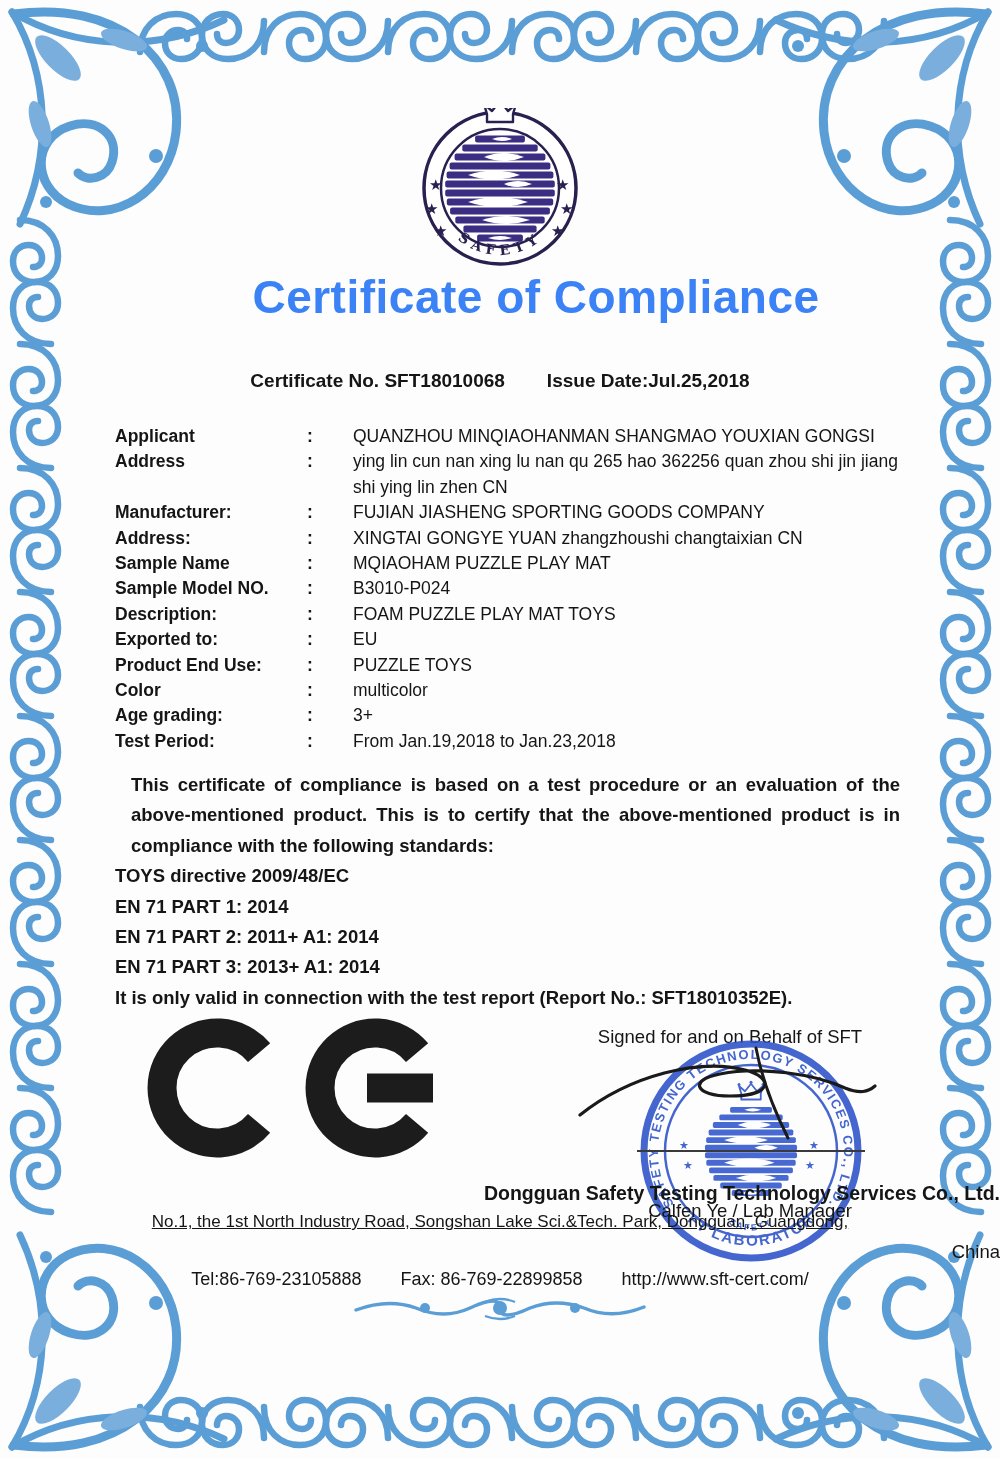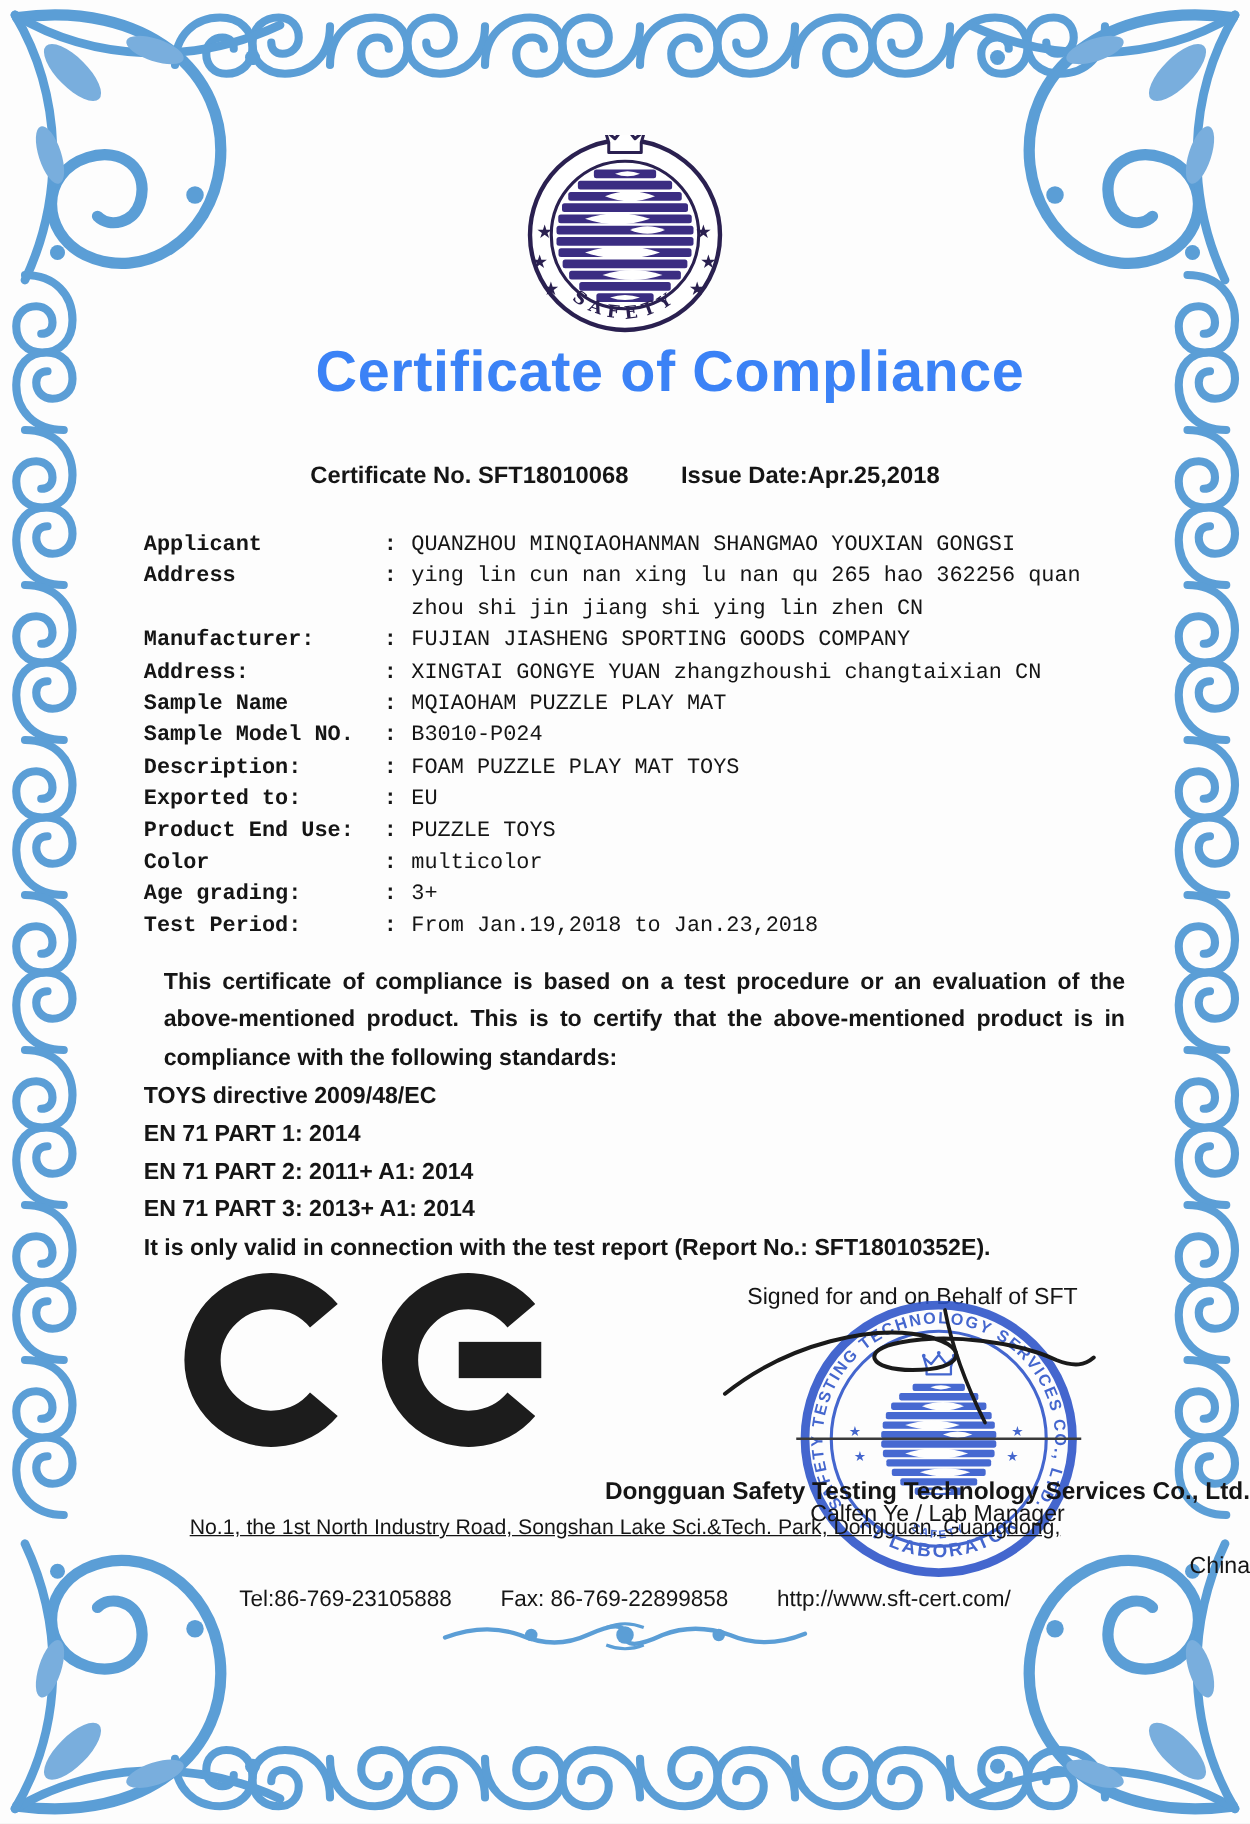--- a/index.html
+++ b/index.html
@@ -17,24 +17,24 @@
     font-size:46px; font-weight:bold; letter-spacing:.5px; color:#3b82f6;margin-left:36px;
   }
 
   .certline{
     position:absolute; top:370px; left:0; width:100%;
     display:flex; justify-content:center; gap:42px;
     font-size:19px; font-weight:bold;
   }
 
   .details{ position:absolute; top:424px; left:115px; right:98px; font-size:17.5px; }
-  .drow{ display:flex; line-height:25.4px;font-family:Liberation Mono, monospace; }
+  .drow{ display:flex; line-height:25.4px; }
   .dlabel{ width:192px; font-weight:bold; flex:none; }
   .dcolon{ width:22px; font-weight:bold; flex:none; }
-  .dvalue{ flex:1; }
+  .dvalue{ flex:1;margin-left:24px; }
 
   .statement{ position:absolute; top:770px; left:115px; right:100px;
     font-size:18.5px; font-weight:bold; line-height:30.4px; }
   .statement .para{ padding-left:16px; text-align:justify; }
 
   .ce-wrap{ position:absolute; left:145px; top:1012px; }
 
   .signed-for{ position:absolute; left:580px; top:1026px; width:300px;
     text-align:center; font-size:18.5px; }
   .sig-line{ position:absolute; left:637px; top:1150px; width:228px; height:2px; background:#3a3a3a; }
@@ -171,21 +171,21 @@
       <text font-size="14" font-family="DejaVu Serif, serif" font-weight="bold" fill="#2a2050" letter-spacing="5">
         <textPath href="#safetyArc" startOffset="50%" text-anchor="middle">SAFETY</textPath>
       </text>
     </svg>
   </div>
 
   <div class="title">Certificate of Compliance</div>
 
   <div class="certline">
     <span>Certificate No. SFT18010068</span>
-    <span>Issue Date:Apr.25,2018</span>
+    <span>Issue Date:Jul.25,2018</span>
   </div>
 
   <div class="details">
     <div class="drow">
       <span class="dlabel">Applicant</span>
       <span class="dcolon">:</span>
       <span class="dvalue">QUANZHOU MINQIAOHANMAN SHANGMAO YOUXIAN GONGSI</span>
     </div>
     <div class="drow">
       <span class="dlabel">Address</span>

